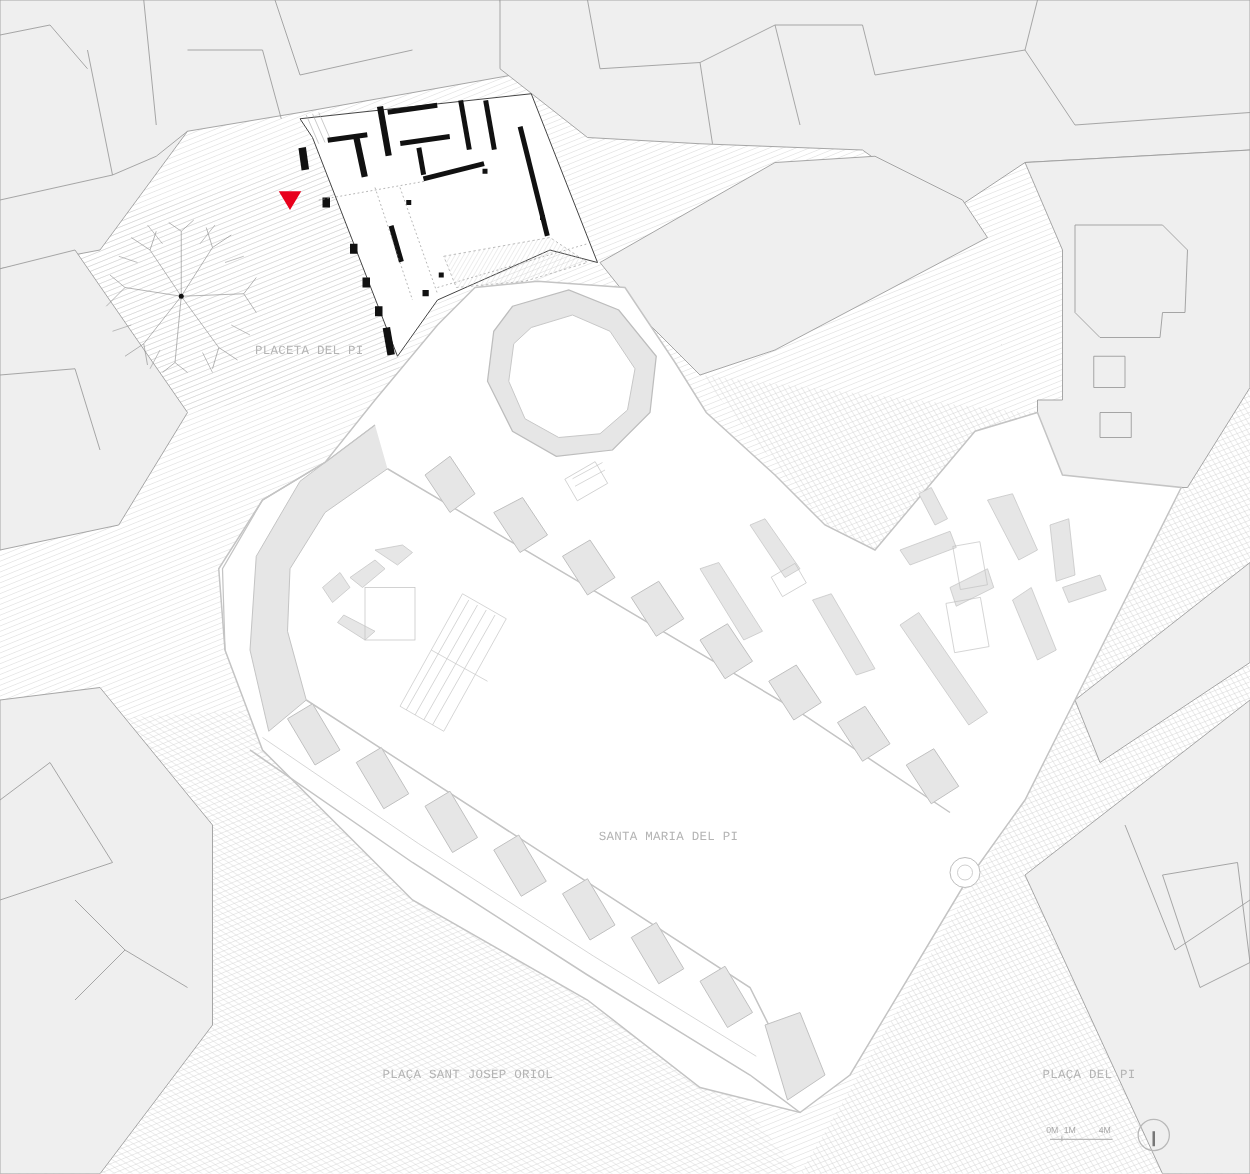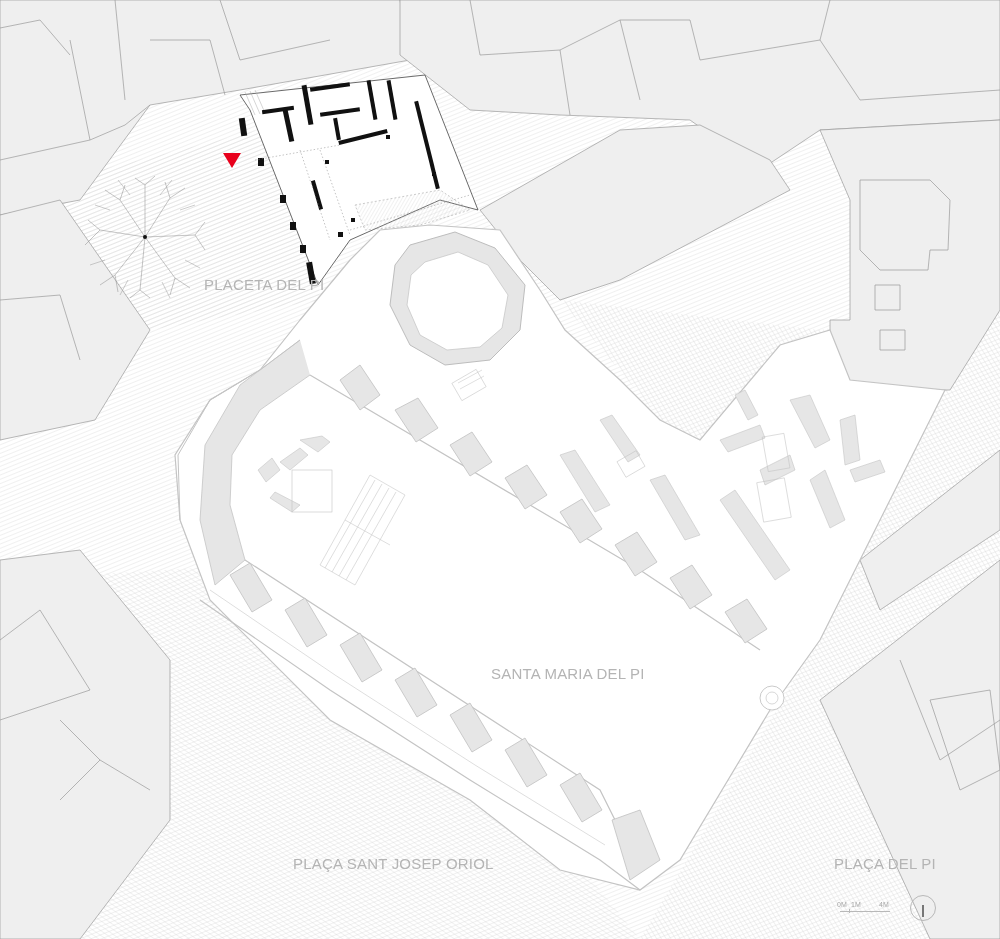--- a/index.html
+++ b/index.html
@@ -1,18 +1,18 @@
 <!DOCTYPE html>
 <html><head>
 <meta charset="utf-8">
 <style>
   html, body { margin: 0; padding: 0; background: #ffffff; }
   body { width: 1000px; height: 939px; overflow: hidden; position: relative; font-family: "Liberation Sans", sans-serif; }
   #plan { position: absolute; left: 0; top: 0; width: 1000px; height: 939px; }
-  .label { position: absolute; font-family: Liberation Sans, sans-serif; font-size: 15px; color: #b4b4b4; letter-spacing: 0.2px; white-space: nowrap; }
+  .label { position: absolute; font-family: Liberation Mono, monospace; font-size: 10px; color: #b4b4b4; letter-spacing: 0.2px; white-space: nowrap; }
   .scalebar { position: absolute; left: 837px; top: 901px; width: 56px; height: 14px; font-size: 7px; color: #a8a8a8; font-family: "Liberation Sans", sans-serif; }
   .scalebar span { position: absolute; top: 0; }
   .scalebar .bar { position: absolute; left: 3px; top: 10px; width: 50px; height: 0; border-top: 1px solid #b8b8b8; }
   .scalebar .tick1 { position: absolute; left: 12px; top: 8px; width: 0; height: 4px; border-left: 1px solid #b8b8b8; }
   .north { position: absolute; left: 910px; top: 895px; width: 24px; height: 24px; border: 1px solid #b8b8b8; border-radius: 50%; }
   .north .needle { position: absolute; left: 11px; top: 9px; width: 2px; height: 12px; background: #777; }
   .marker { position: absolute; left: 223px; top: 153px; width: 0; height: 0; border-left: 9px solid transparent; border-right: 9px solid transparent; border-top: 15px solid #e8001c; }
 </style>
 </head>
 <body>
@@ -208,22 +208,22 @@
   <g stroke="#8a8a8a" stroke-width="0.5" fill="none">
     <path d="M145,237 L120,200 M145,237 L170,198 M145,237 L100,230 M145,237 L195,235 M145,237 L115,275 M145,237 L175,278 M145,237 L145,185 M145,237 L140,290 M120,200 L105,190 M120,200 L125,185 M170,198 L185,188 M170,198 L165,182 M100,230 L88,220 M100,230 L85,245 M195,235 L205,222 M195,235 L205,250 M115,275 L100,285 M115,275 L118,292 M175,278 L190,288 M175,278 L170,295 M145,185 L135,178 M145,185 L155,176 M140,290 L130,298 M140,290 L150,298"></path>
     <path d="M110,210 L95,205 M180,210 L195,205 M105,260 L90,265 M185,260 L200,268 M130,195 L118,180 M160,195 L172,180 M128,280 L120,295 M162,282 L170,298" stroke="#9a9a9a"></path>
     <circle cx="145" cy="237" r="2" fill="#111" stroke="none"></circle>
   </g>
 </svg>
 
 <div class="marker"></div>
 
 <div class="label" style="left:204px; top:276px;">PLACETA DEL PI</div>
-<div class="label" style="left:491px; top:665px;">SANTA MARIA DEL PI</div>
-<div class="label" style="left:293px; top:855px;">PLAÇA SANT JOSEP ORIOL</div>
+<div class="label" style="left:479px; top:665px;">SANTA MARIA DEL PI</div>
+<div class="label" style="left:306px; top:855px;">PLAÇA SANT JOSEP ORIOL</div>
 <div class="label" style="left:834px; top:855px;">PLAÇA DEL PI</div>
 
 <div class="scalebar">
   <span style="left:0px;">0M</span>
   <span style="left:14px;">1M</span>
   <span style="left:42px;">4M</span>
   <div class="bar"></div>
   <div class="tick1"></div>
 </div>
 

